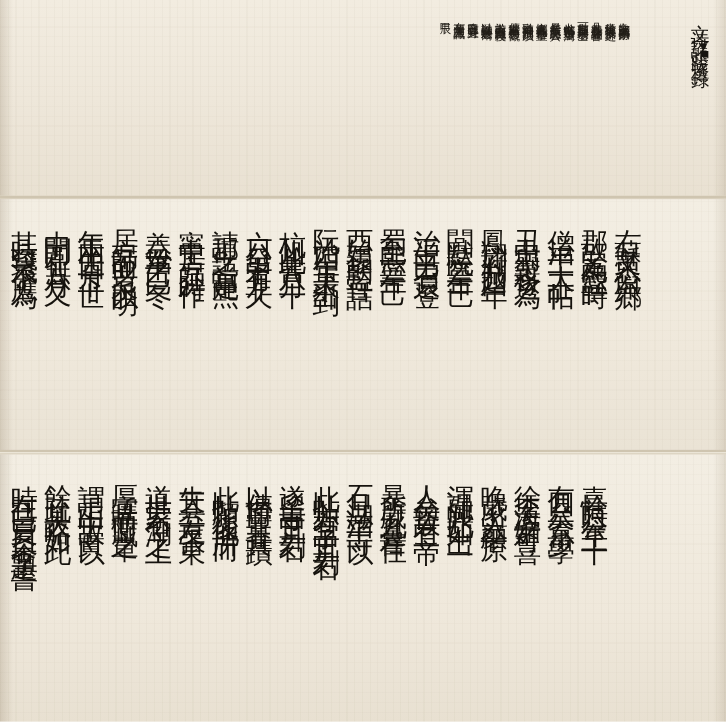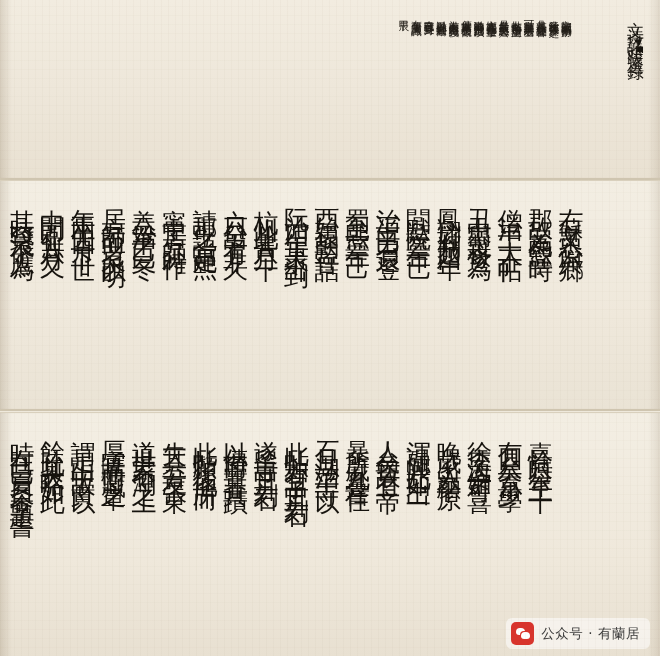--- a/index.html
+++ b/index.html
@@ -269,19 +269,15 @@
       <div class="bigcol">人矣曾故有二帝</div>
       <div class="bigcol">渾融興此如出二</div>
       <div class="bigcol">晚歲出入顏平原</div>
       <div class="bigcol">徐李海姿媚可喜</div>
       <div class="bigcol">有四矣公喜少學</div>
       <div class="bigcol">喜恰時公年三十</div>
     </div>
     <div class="edge-left"></div>
     <div class="edge-right"></div>
 
-    <div class="watermark">
-      <span class="wm-logo"></span>
-      <span class="wm-text">公众号 · 有蘭居</span>
-    </div>
   </div>
 
 </div>
 
 </body></html>

